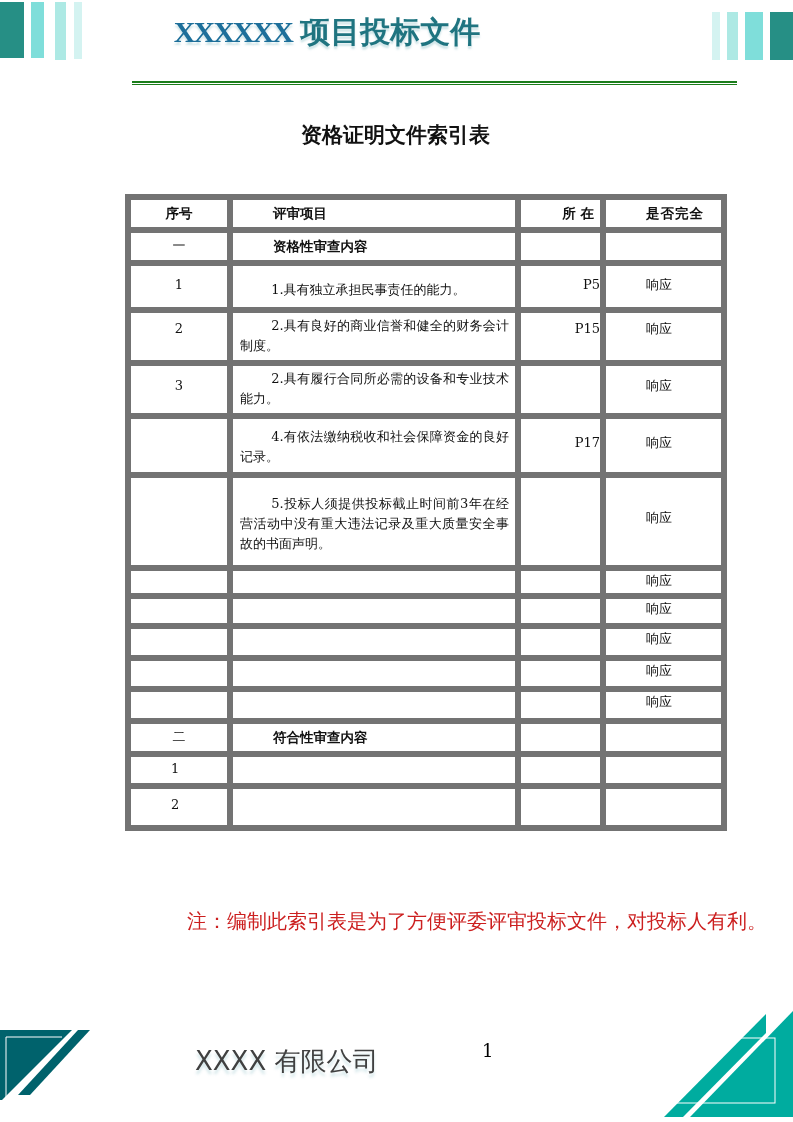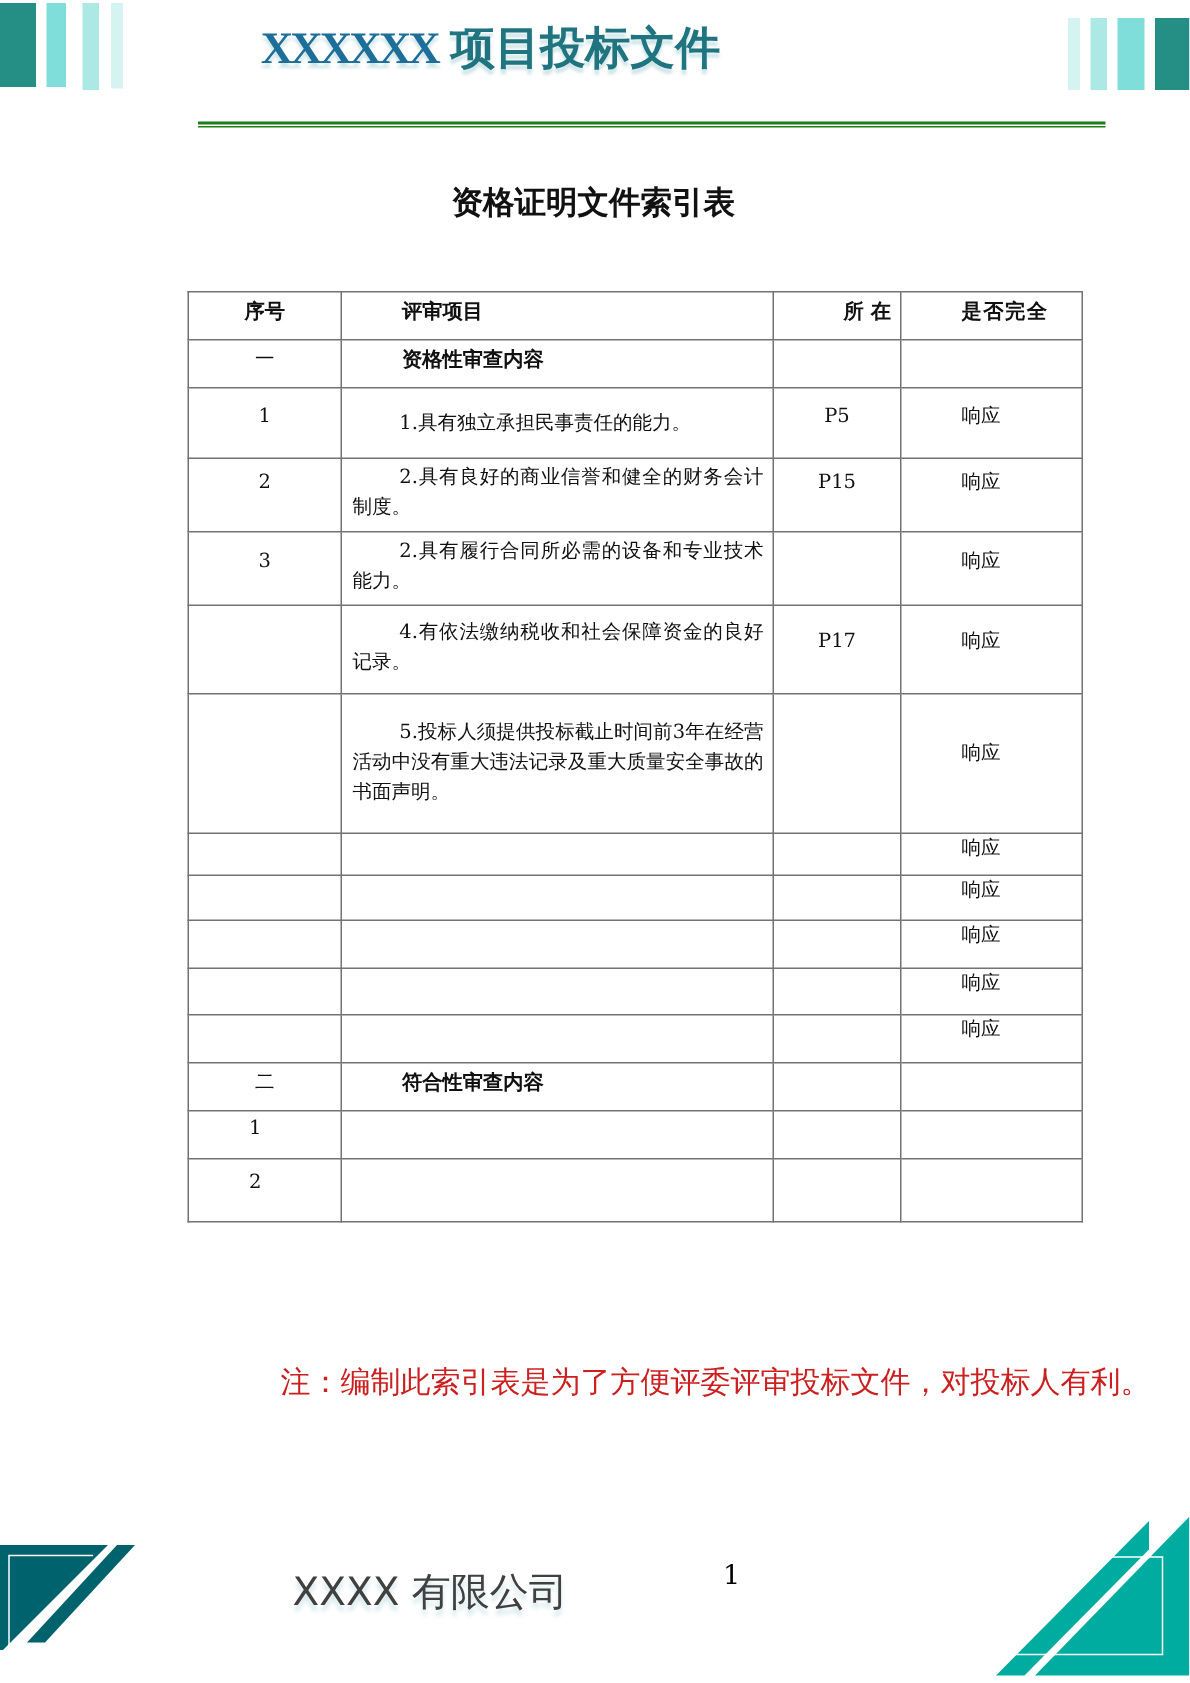--- a/index.html
+++ b/index.html
@@ -8,24 +8,24 @@
   .abs { position:absolute; }
   .bar { position:absolute; }
   .hdr-title { position:absolute; left:0; width:654px; top:12px; text-align:center;
     font-family:"Liberation Sans", sans-serif; font-size:30px; font-weight:bold; letter-spacing:0px;
     color:#1f7480; text-shadow:0 3px 2px rgba(120,180,190,0.35); }
   .hdr-title .x { font-family:"Liberation Serif", serif; font-weight:bold; color:#1d6f9a; letter-spacing:-2px; }
   .rule { position:absolute; left:132px; width:605px; height:0; border-top:2px solid #1b7d1b; }
   .doc-title { position:absolute; left:0; width:793px; top:121px; text-align:center; padding-left:126px; box-sizing:border-box;
     font-family:"DejaVu Sans", sans-serif; font-weight:bold; font-size:21px; color:#111; }
   table { position:absolute; left:125px; top:194px; border-collapse:collapse; width:596px; table-layout:fixed; }
-  td { border:1px solid #737373; vertical-align:top; font-size:13px; padding:0; line-height:20px; }
+  td { border:6px solid #737373; vertical-align:top; font-size:13px; padding:0; line-height:20px; }
   td.c1 { text-align:center; padding-top:6px; }
   td.c2 { padding:6px 6px 4px 7px; text-align:justify; }
-  td.c3 { text-align:center; padding-top:6px; }
+  td.c3 { text-align:right; padding-top:6px; }
   td.c4 { padding-top:6px; padding-left:40px; }
   .bold { font-family:"DejaVu Sans", sans-serif; font-weight:bold; font-size:13.5px; }
   .hdr td { font-family:"DejaVu Sans", sans-serif; font-weight:bold; font-size:13.5px; }
   .indent { text-indent:2.4em; }
   .note { position:absolute; left:187px; top:908px; font-size:20px; color:#cc1f1f; }
   .page-num { position:absolute; left:482px; top:1040px; font-size:18px; font-family:"DejaVu Serif", serif; color:#000; }
   .company { position:absolute; left:195px; top:1044px; font-family:"DejaVu Sans", sans-serif; font-size:26px; color:#404040;
     text-shadow:0 4px 3px rgba(100,170,180,0.3); letter-spacing:0px; }
 </style>
 </head>

